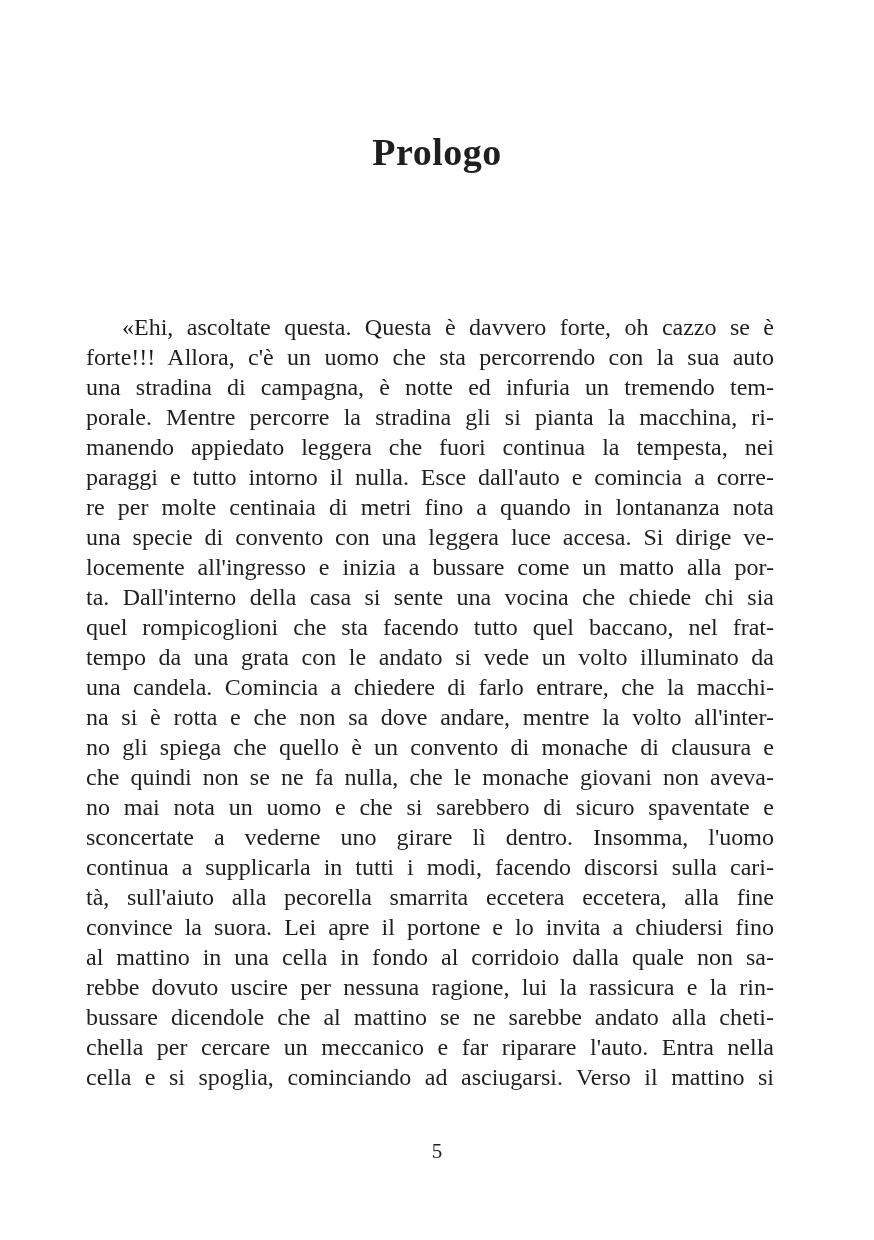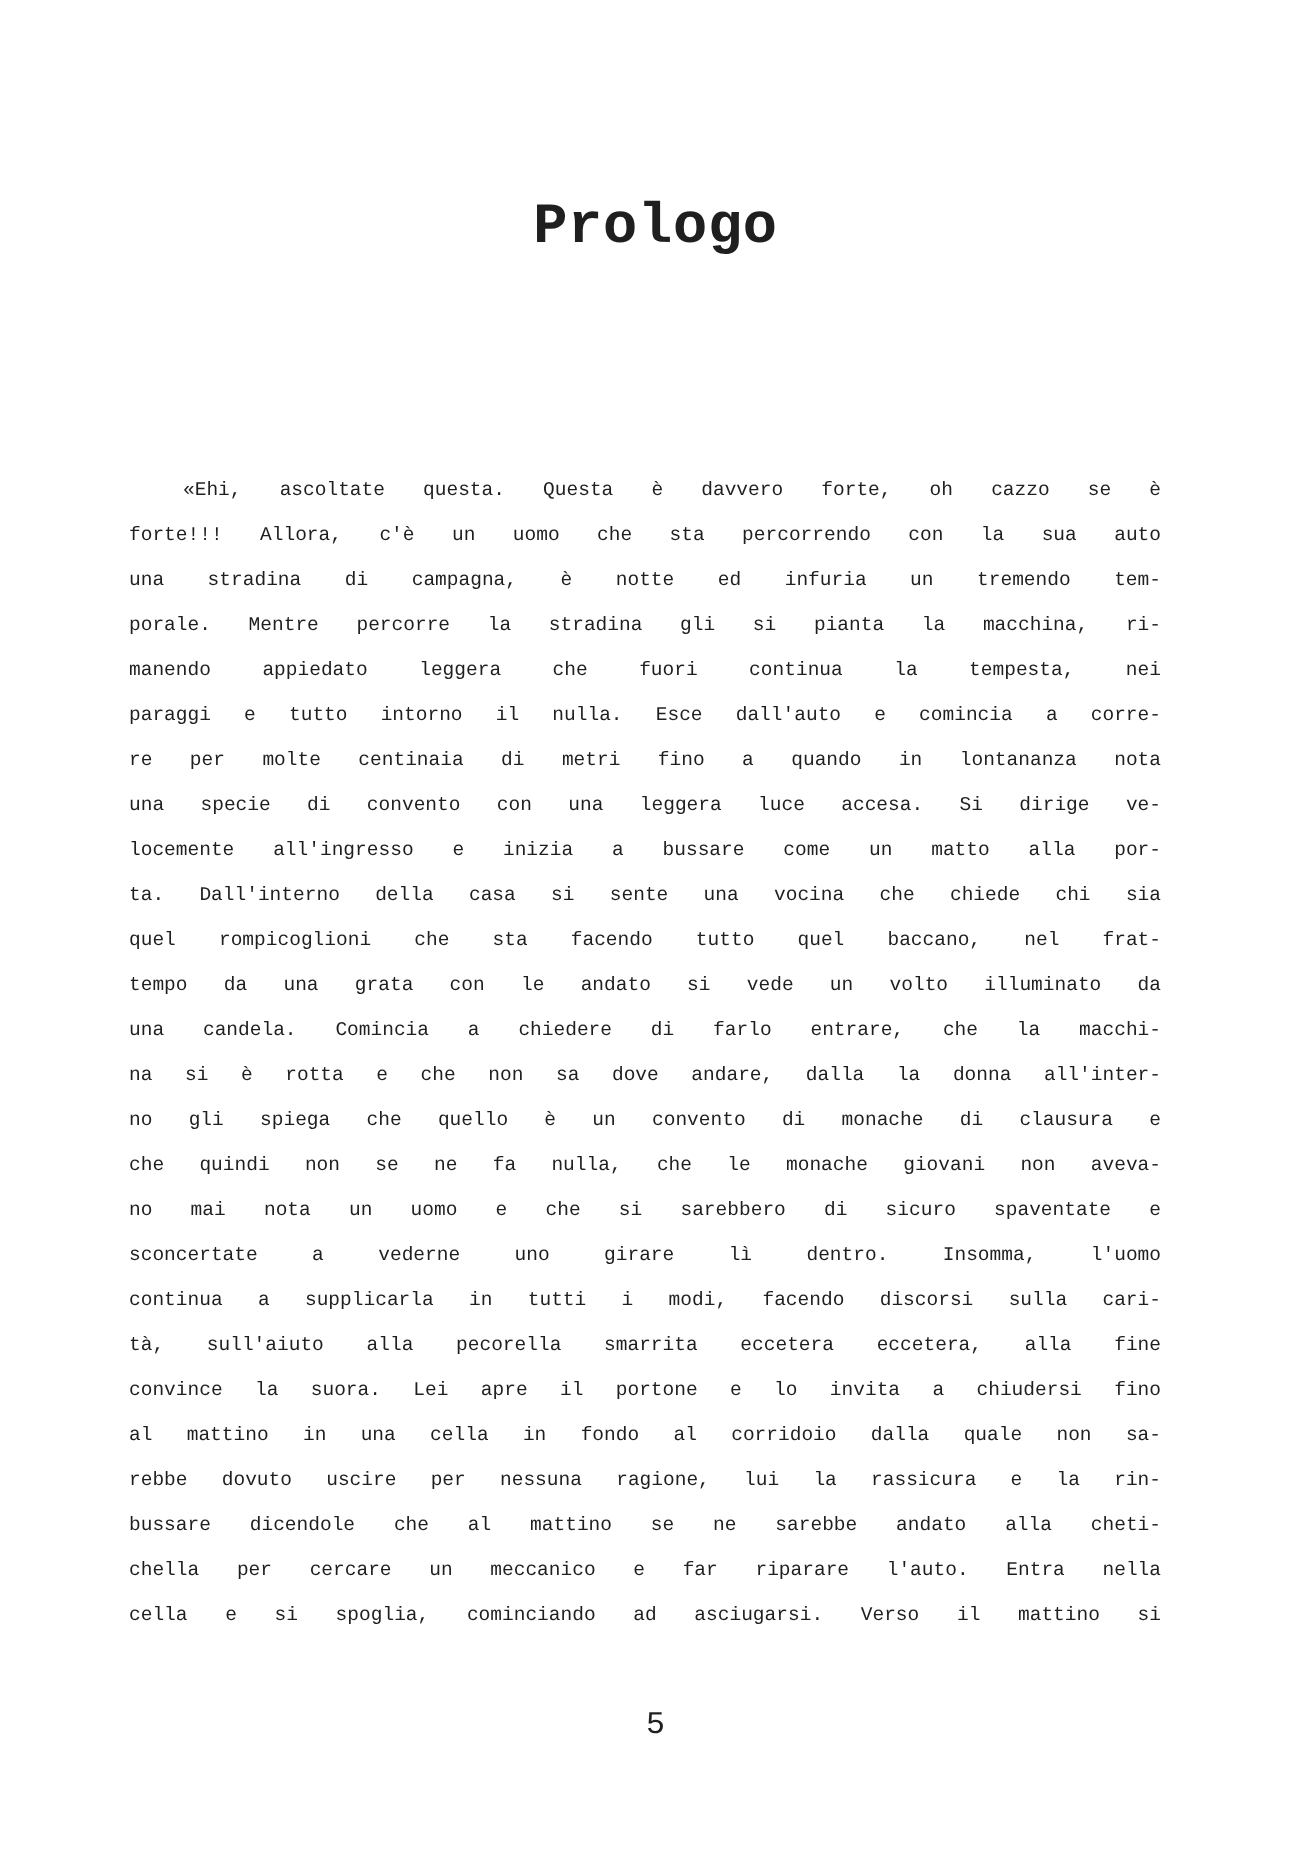--- a/index.html
+++ b/index.html
@@ -5,41 +5,41 @@
   html, body {
     margin: 0;
     padding: 0;
     background: #ffffff;
   }
   .page {
     position: relative;
     width: 874px;
     height: 1240px;
     background: #ffffff;
-    font-family: Liberation Mono, monospace;
+    font-family: Liberation Serif, serif;
     color: #1f1f1f;
     overflow: hidden;
   }
   .title {
     position: absolute;
     top: 130px;
     left: 0;
     width: 100%;
     text-align: center;
     font-size: 38px;
     font-weight: bold;
     letter-spacing: 0.5px;
     margin: 0;
   }
   .body-text {
     position: absolute;
     left: 86px;
     top: 312px;
     width: 688px;
-    font-size: 13px;
+    font-size: 24px;
     line-height: 30px;
   }
   .line {
     height: 30px;
     text-align: justify;
     text-align-last: justify;
     text-justify: inter-word;
     white-space: normal;
   }
   .line.indent {
@@ -68,21 +68,21 @@
       <div class="line">porale. Mentre percorre la stradina gli si pianta la macchina, ri-</div>
       <div class="line">manendo appiedato leggera che fuori continua la tempesta, nei</div>
       <div class="line">paraggi e tutto intorno il nulla. Esce dall'auto e comincia a corre-</div>
       <div class="line">re per molte centinaia di metri fino a quando in lontananza nota</div>
       <div class="line">una specie di convento con una leggera luce accesa. Si dirige ve-</div>
       <div class="line">locemente all'ingresso e inizia a bussare come un matto alla por-</div>
       <div class="line">ta. Dall'interno della casa si sente una vocina che chiede chi sia</div>
       <div class="line">quel rompicoglioni che sta facendo tutto quel baccano, nel frat-</div>
       <div class="line">tempo da una grata con le andato si vede un volto illuminato da</div>
       <div class="line">una candela. Comincia a chiedere di farlo entrare, che la macchi-</div>
-      <div class="line">na si è rotta e che non sa dove andare, dalla la donna all'inter-</div>
+      <div class="line">na si è rotta e che non sa dove andare, mentre la volto all'inter-</div>
       <div class="line">no gli spiega che quello è un convento di monache di clausura e</div>
       <div class="line">che quindi non se ne fa nulla, che le monache giovani non aveva-</div>
       <div class="line">no mai nota un uomo e che si sarebbero di sicuro spaventate e</div>
       <div class="line">sconcertate a vederne uno girare lì dentro. Insomma, l'uomo</div>
       <div class="line">continua a supplicarla in tutti i modi, facendo discorsi sulla cari-</div>
       <div class="line">tà, sull'aiuto alla pecorella smarrita eccetera eccetera, alla fine</div>
       <div class="line">convince la suora. Lei apre il portone e lo invita a chiudersi fino</div>
       <div class="line">al mattino in una cella in fondo al corridoio dalla quale non sa-</div>
       <div class="line">rebbe dovuto uscire per nessuna ragione, lui la rassicura e la rin-</div>
       <div class="line">bussare dicendole che al mattino se ne sarebbe andato alla cheti-</div>

